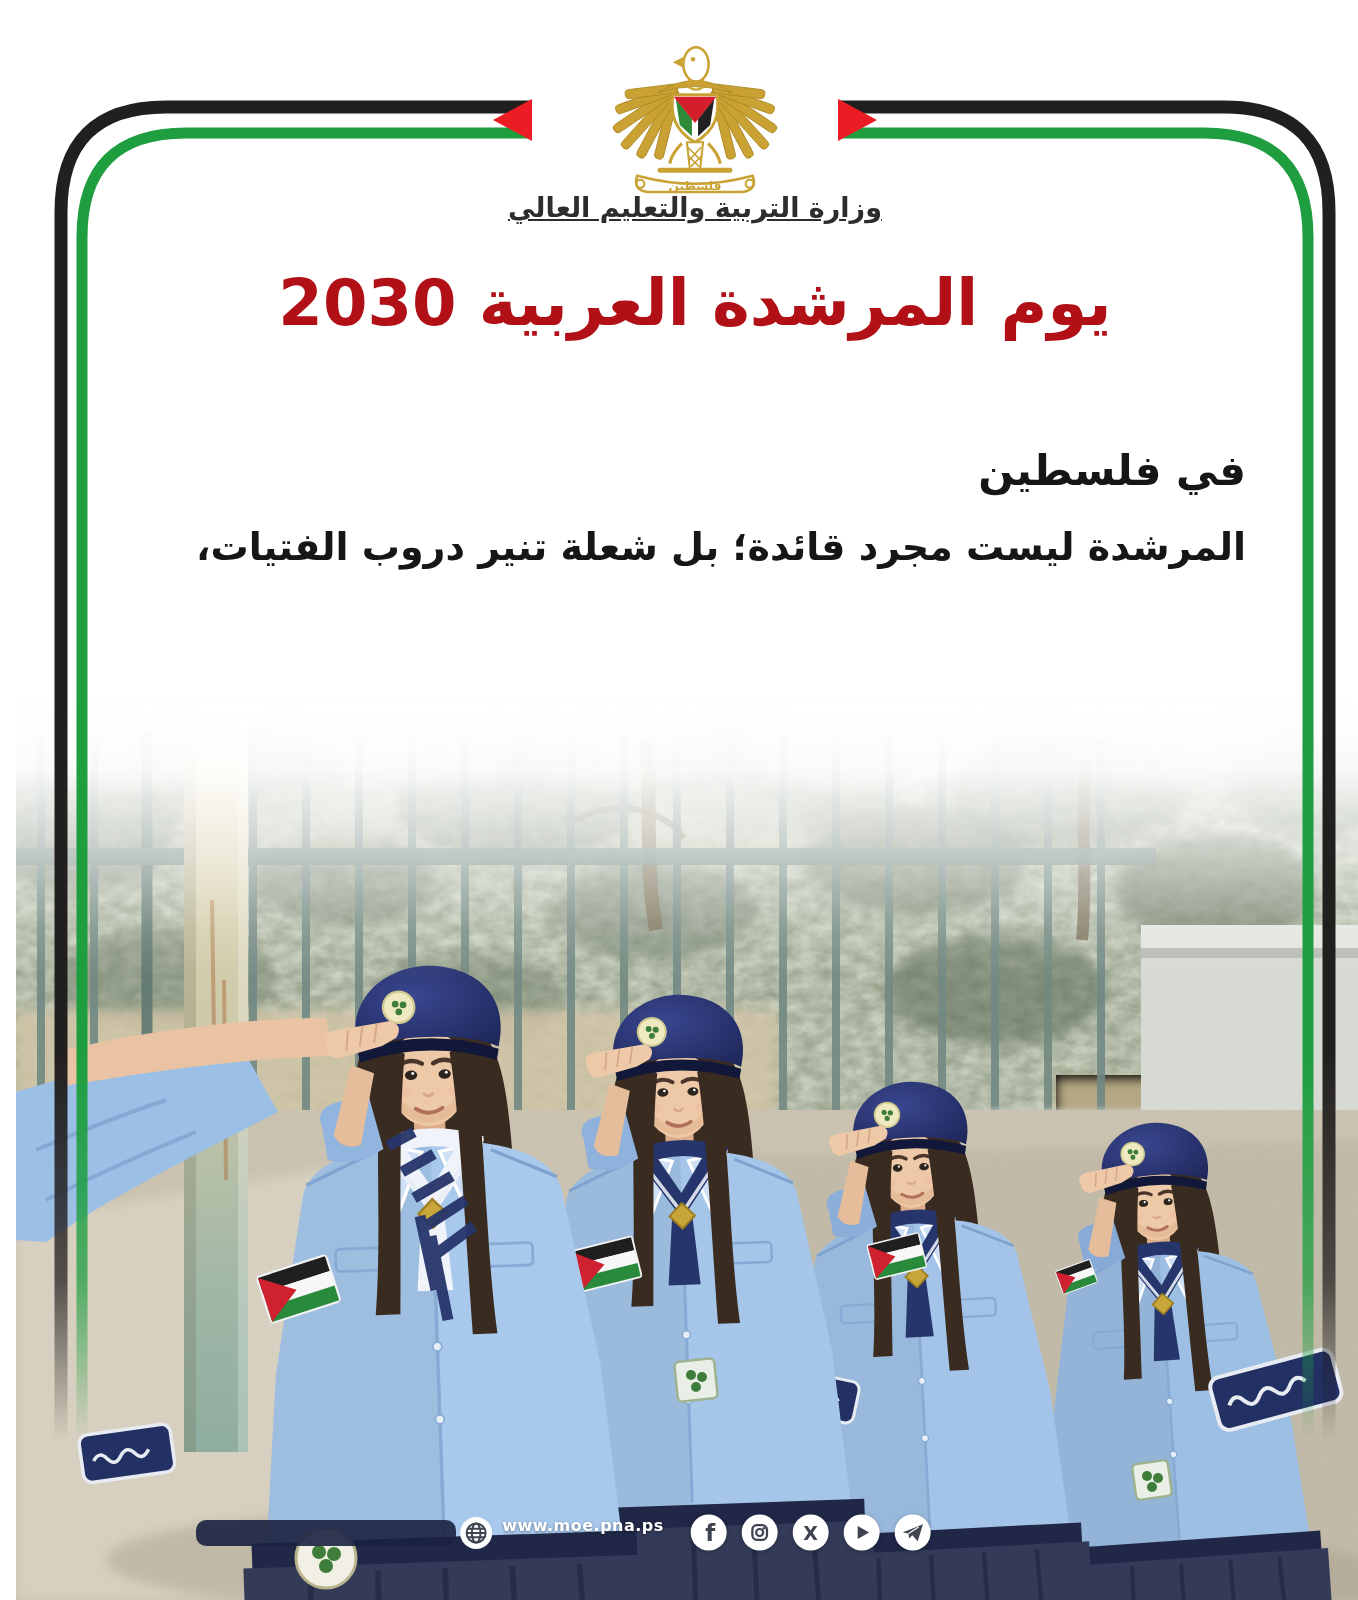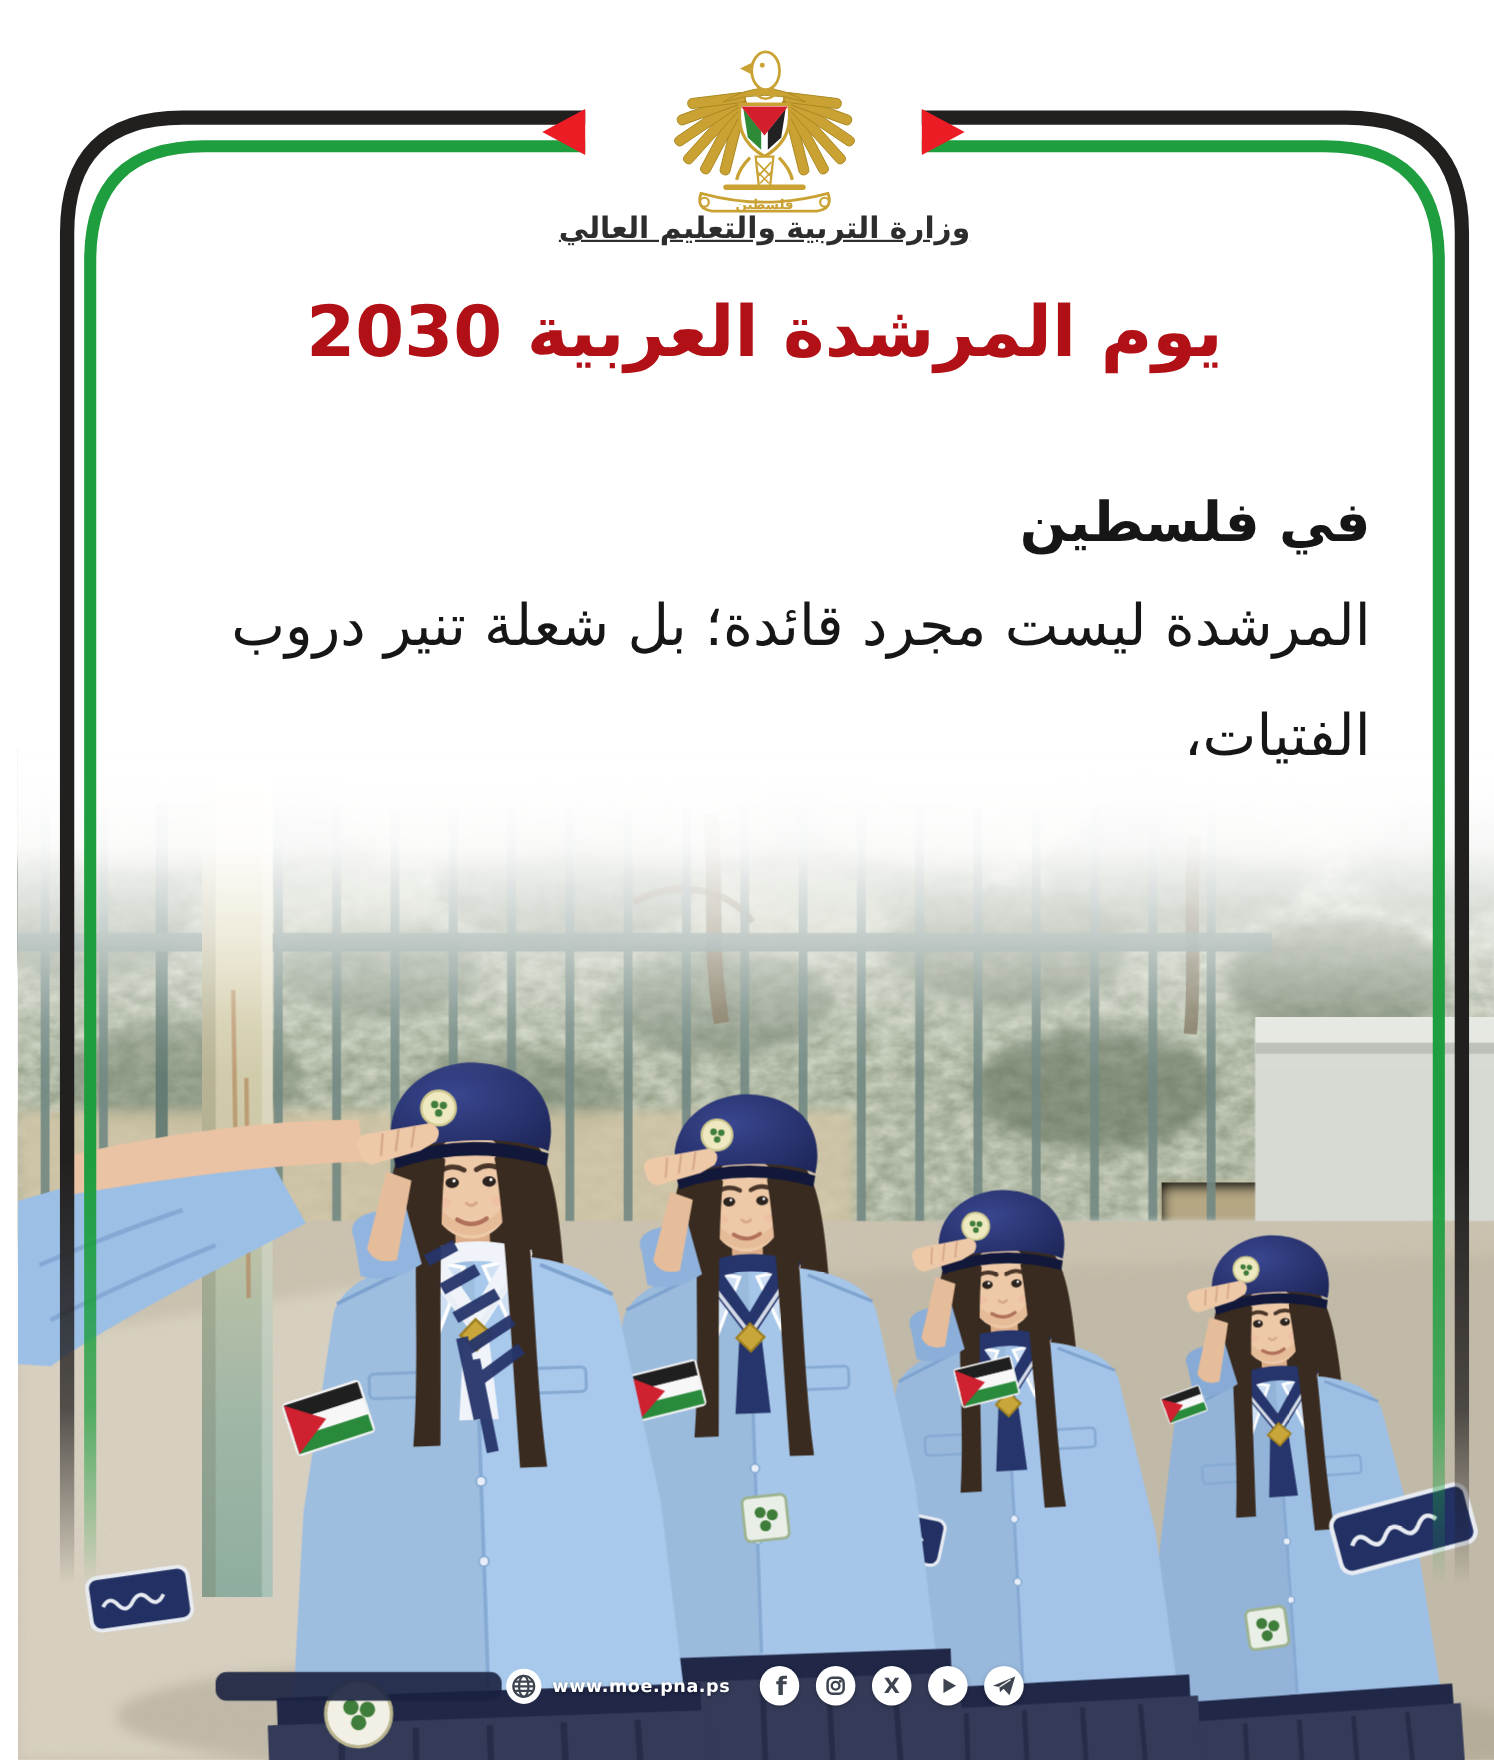--- a/index.html
+++ b/index.html
@@ -18,28 +18,28 @@
     font-size:27px;font-weight:bold;color:#2d2d2d;direction:rtl;text-decoration:underline;
   }
   #main-title{
     position:absolute;left:0;right:0;top:266px;text-align:center;z-index:3;
     font-size:64px;font-weight:800;color:#b11116;direction:rtl;letter-spacing:-1px;
   }
   .body-text{
     position:absolute;right:128px;left:100px;top:446px;z-index:3;
     direction:rtl;text-align:right;color:#161616;
   }
-  .body-lead{font-size:50px;font-weight:bold;margin:0 0 16px 0;}
-  .body-line{font-size:52px;font-weight:400;line-height:1.92;margin:0;}
+  .body-lead{font-size:42px;font-weight:bold;margin:0 0 16px 0;}
+  .body-line{font-size:38px;font-weight:700;line-height:1.92;margin:0;}
   
   #footer-bar{
     position:absolute;left:50%;top:1514px;transform:translateX(-50%);
     display:flex;align-items:center;gap:14px;z-index:4;
   }
-  .site-group{display:flex;align-items:center;gap:9px;margin-right:12px;}
+  .site-group{display:flex;gap:9px;margin-right:12px;}
   #website-url{
     color:#ffffff;font-size:16px;font-weight:bold;letter-spacing:.5px;
     text-shadow:0 1px 3px rgba(0,0,0,.45);font-family:"DejaVu Sans",sans-serif;
   }
   .soc{width:37px;height:37px;filter:drop-shadow(0 1px 2px rgba(0,0,0,.25));}
   .soc-glyph{fill:#3e4550;font-family:"DejaVu Sans",sans-serif;font-weight:bold;}
 </style>
 </head>
 <body>
 

